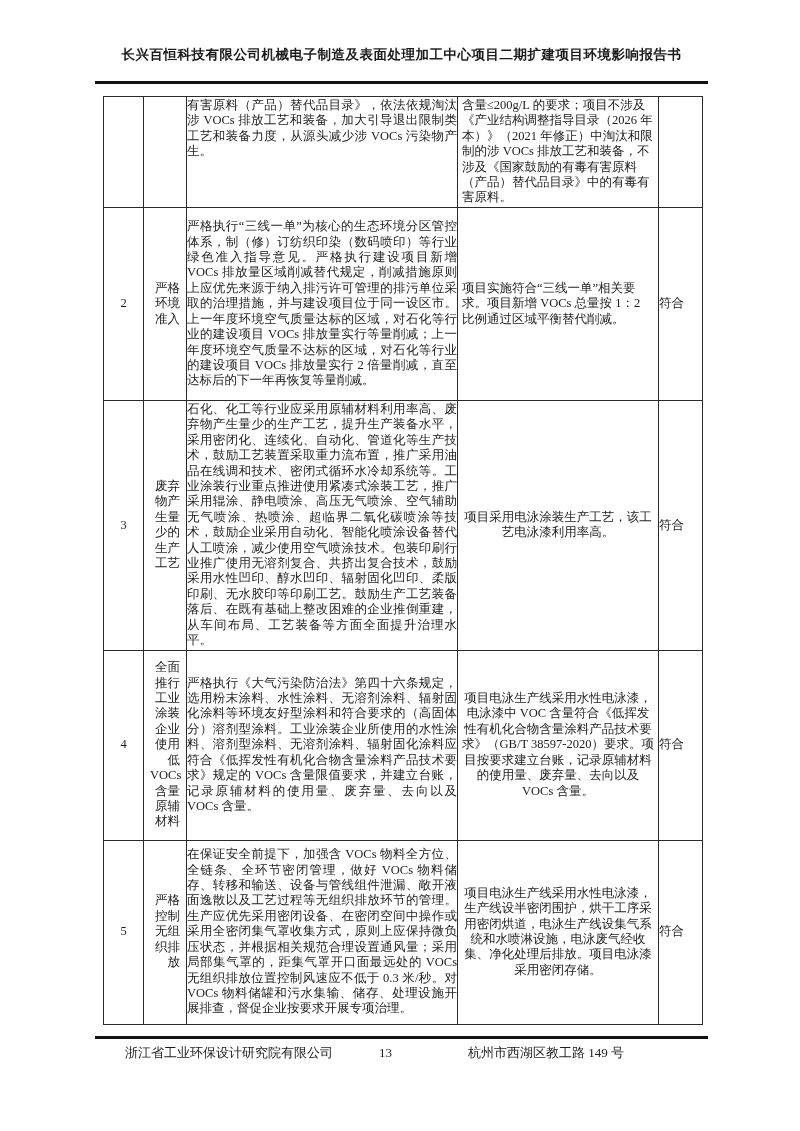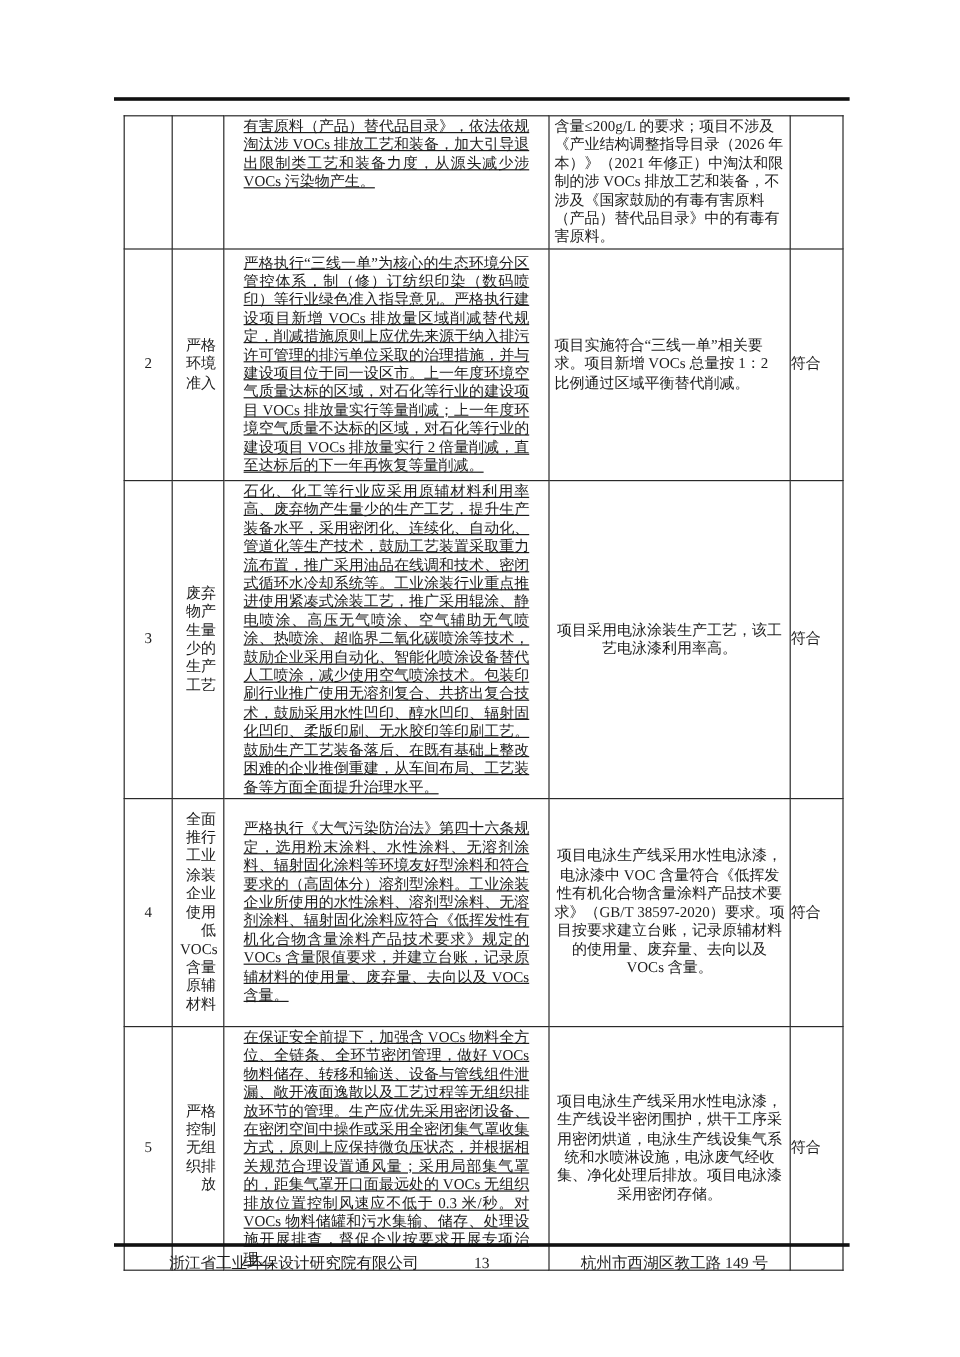--- a/index.html
+++ b/index.html
@@ -30,50 +30,51 @@
   }
   table.compliance td {
     border: 1px solid #2a2a2a;
     vertical-align: middle;
     overflow: hidden;
     line-height: 15.4px;
     color: #1c1c1c;
   }
   td.no-cell { text-align: center; width: 40px; }
   td.cat-cell { text-align: right; width: 43px; padding: 0 6px; }
-  td.policy-cell { width: 271px; padding: 1px 16px; text-align: justify; text-decoration: underline; }
+  td.policy-cell { width: 271px; padding: 1px 0; text-align: justify; }
   td.analysis-cell { width: 201px; padding: 1px 4px; }
   td.concl-cell { width: 44px; }
   tr.row-top td { vertical-align: top; }
   .a-left { text-align: left; }
   .a-center { text-align: center; }
   tr.r1 { height: 111px; }
   tr.r2 { height: 193px; }
   tr.r3 { height: 246px; }
   tr.r4 { height: 190px; }
   tr.r5 { height: 184px; }
 
   .footer-rule {
     position: absolute; left: 95px; top: 1036px; width: 613px;
     height: 2.5px; background: #111;
   }
   .doc-footer {
     position: absolute; left: 103px; top: 1044px; width: 599px;
     display: flex; align-items: center;
     font-size: 13px; color: #1c1c1c;
   }
-  .footer-company { margin-left: 38px; }
+  .footer-company { margin-left: 22px; }
   .footer-page { margin-left: 46px; }
   .footer-address { margin-left: 76px; }
 </style>
 </head>
 <body>
 
 <div class="page">
 
+  <div class="doc-header">长兴百恒科技有限公司机械电子制造及表面处理加工中心项目二期扩建项目环境影响报告书</div>
   <div class="header-rule"></div>
 
   <table class="compliance">
     <colgroup>
       <col style="width:40px">
         <col style="width:43px">
         <col style="width:271px">
         <col style="width:201px">
         <col style="width:44px">
     </colgroup>

